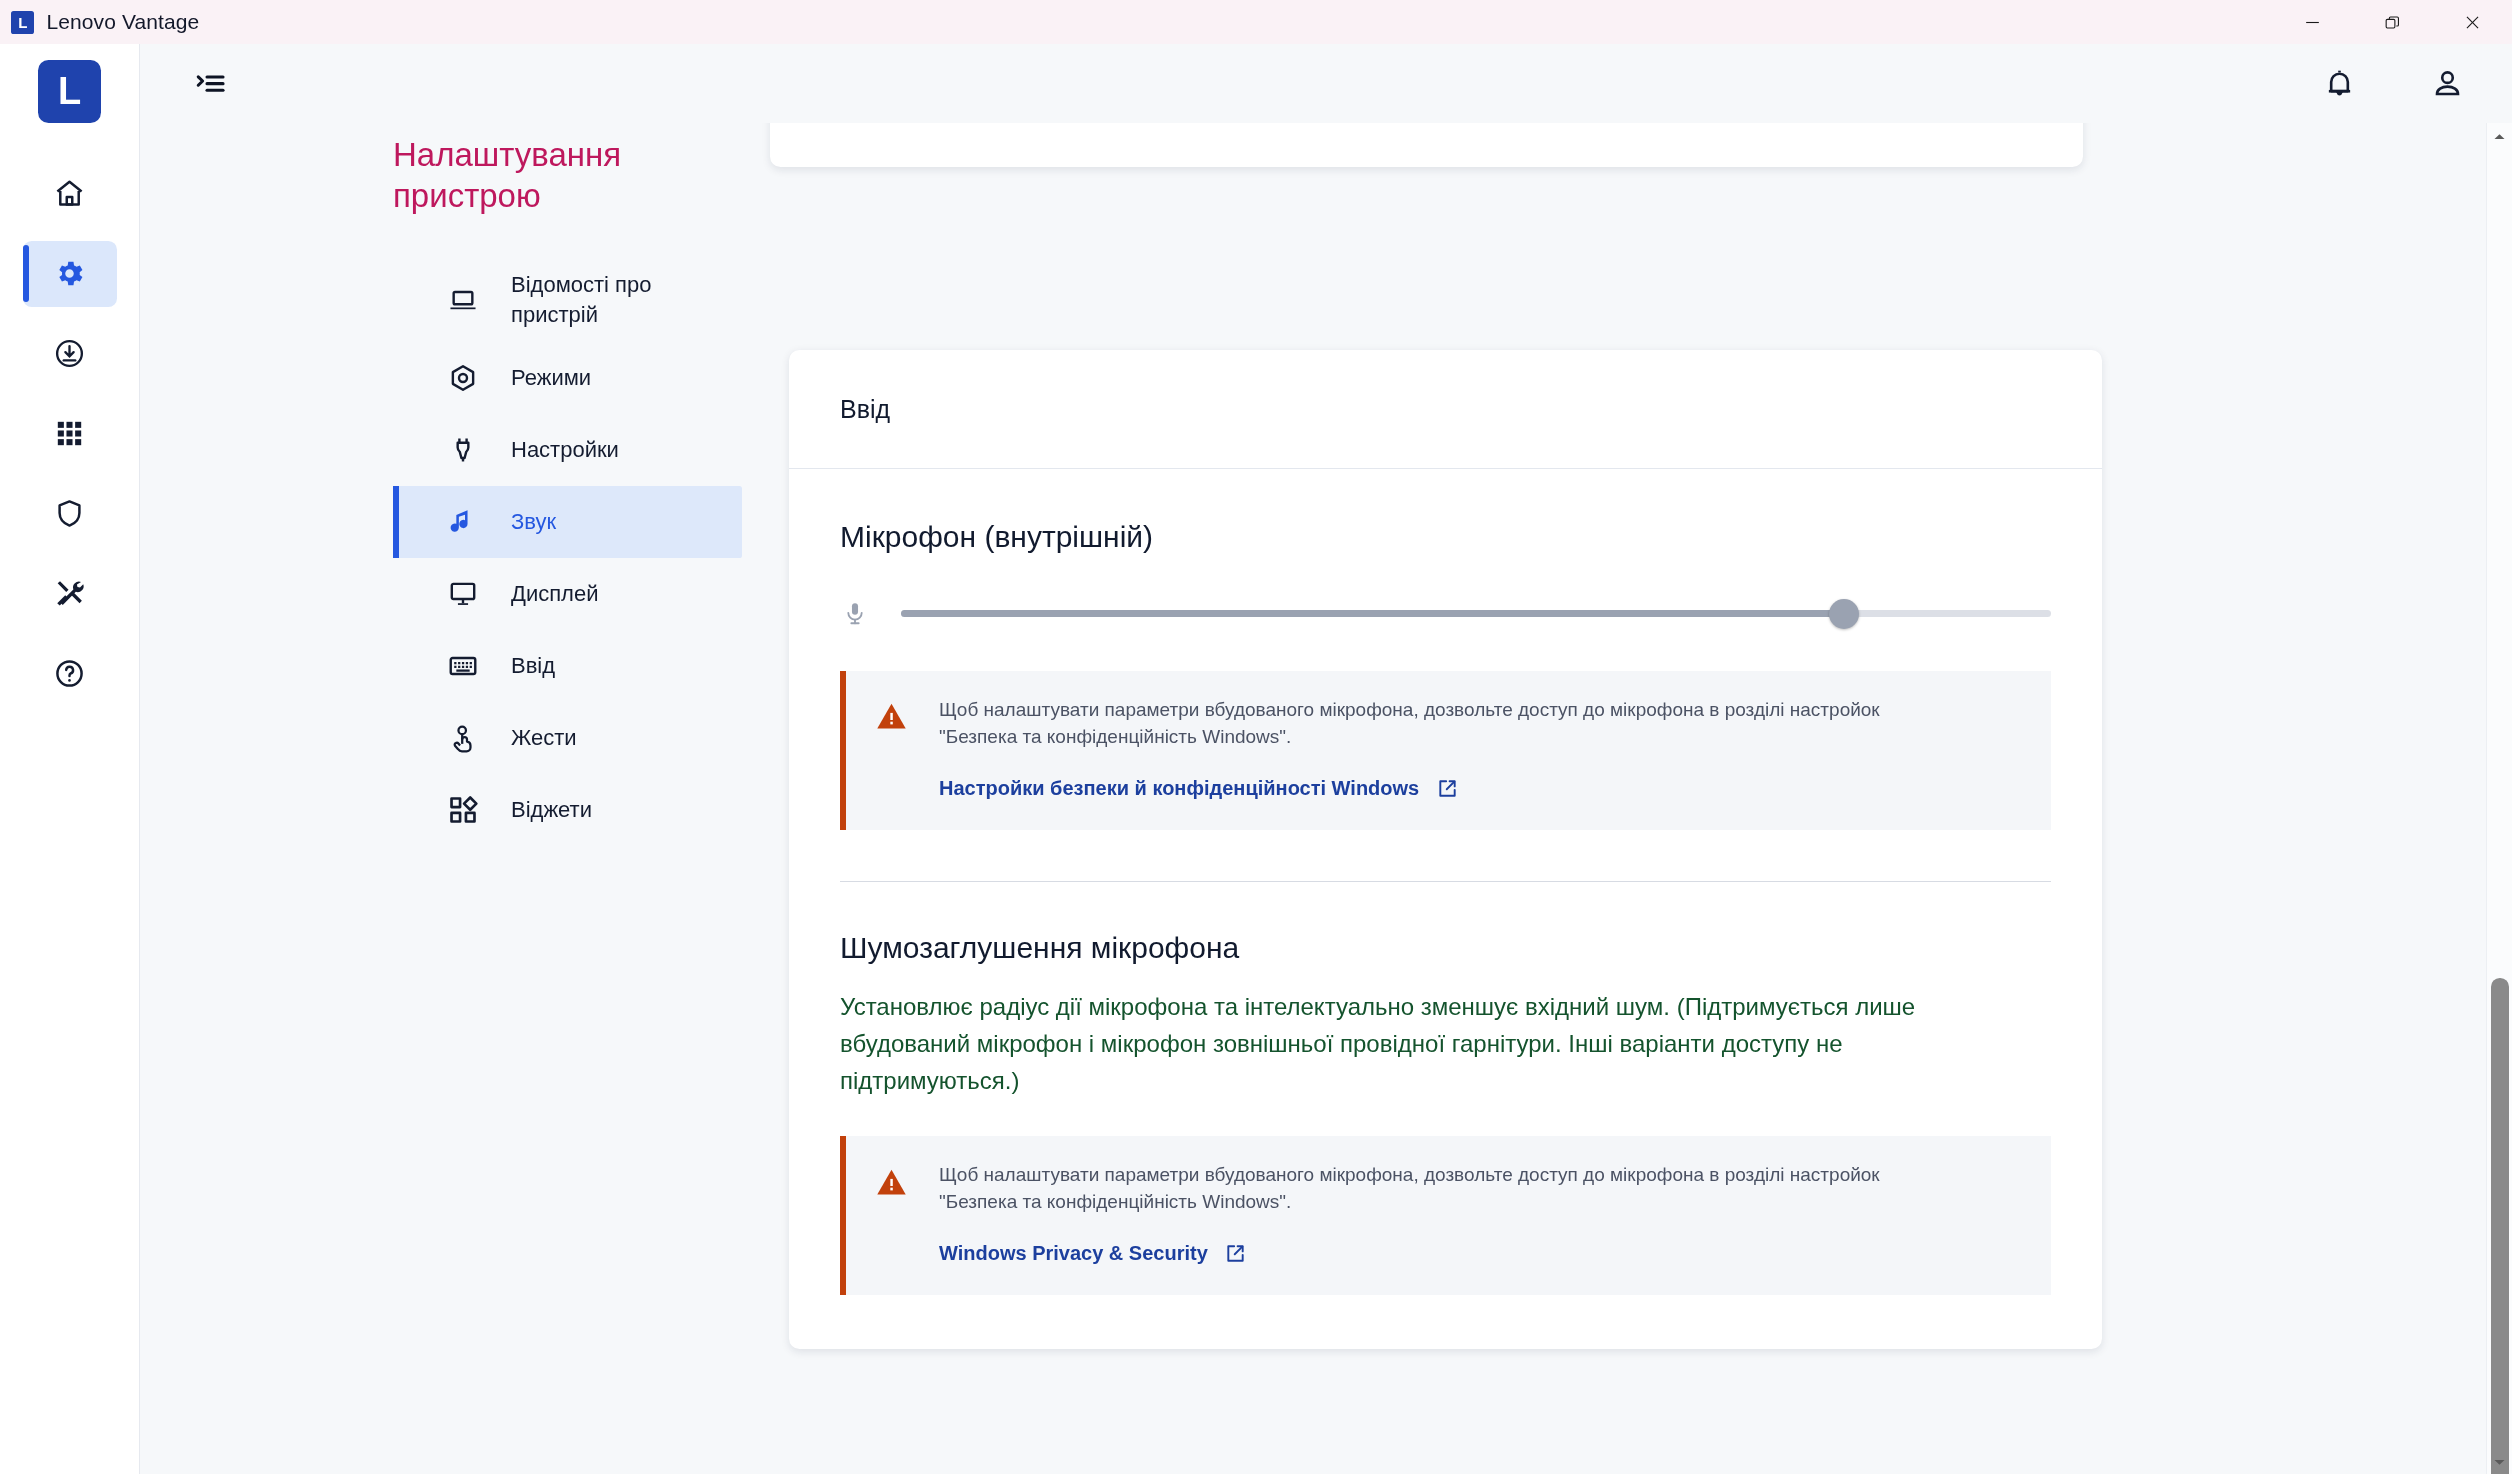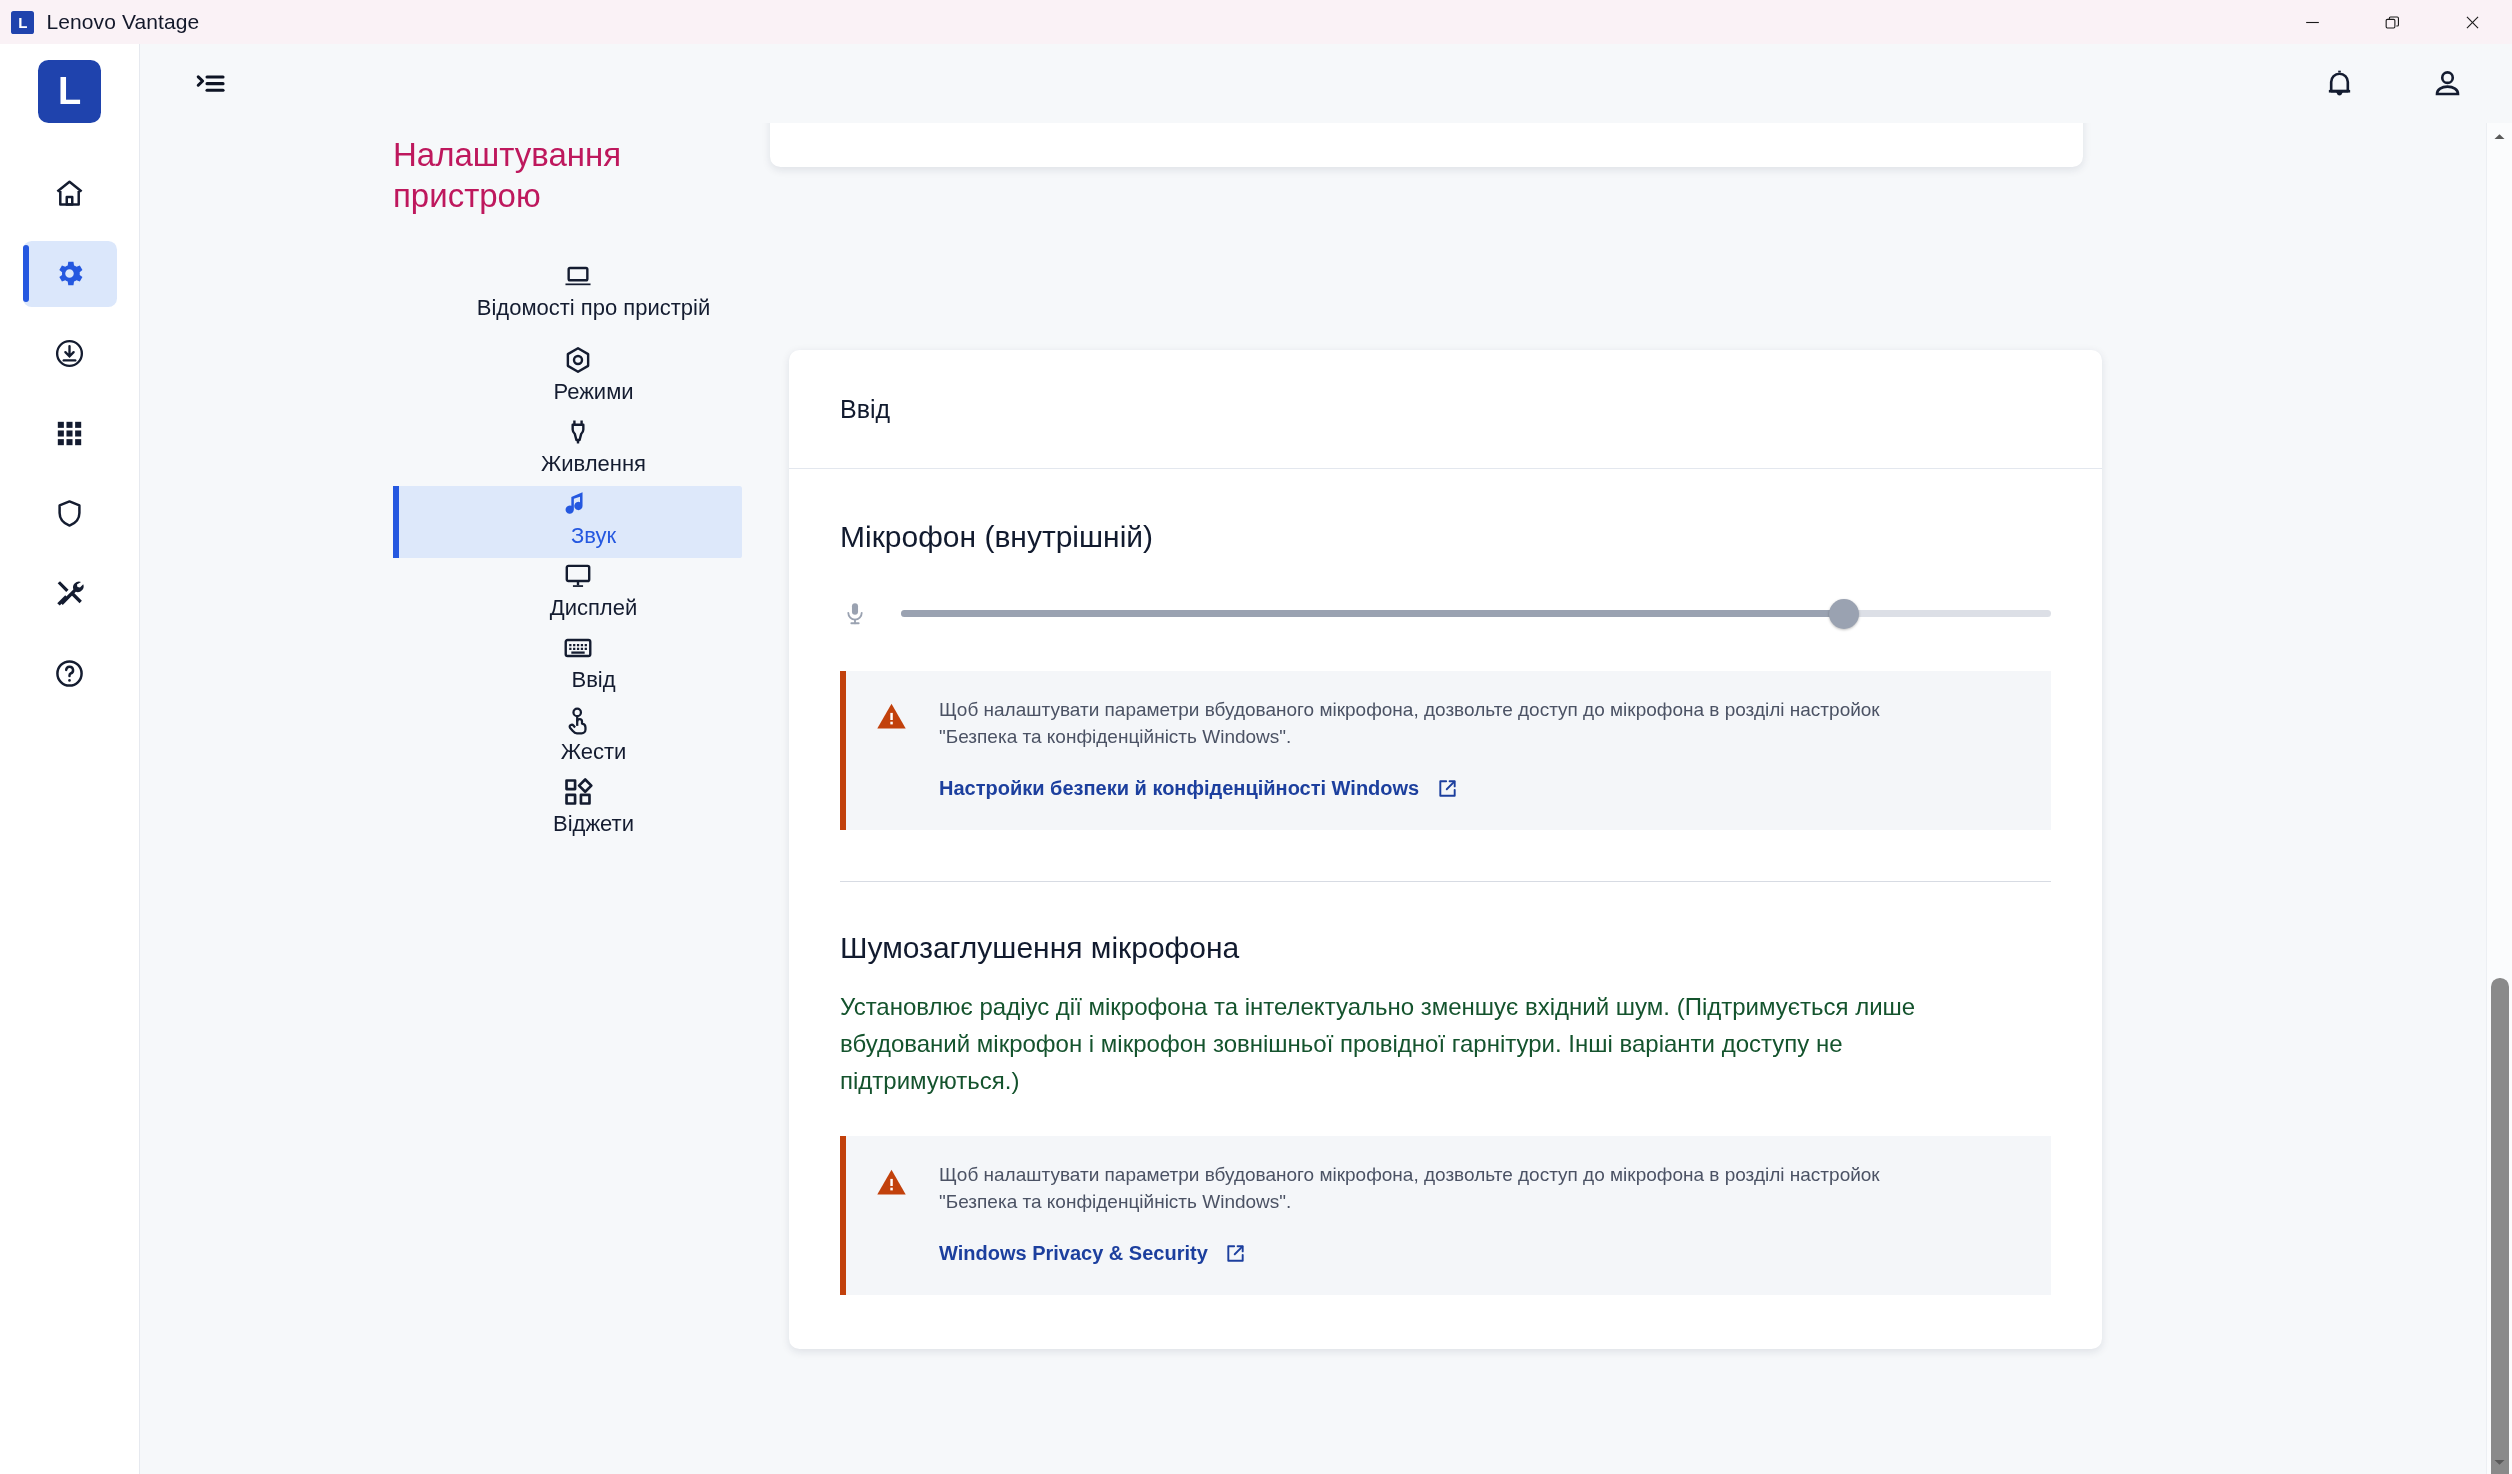--- a/index.html
+++ b/index.html
@@ -105,21 +105,21 @@
   }
   #subnav h1 {
     font-size: 33px; font-weight: 400; color: #be185d;
     line-height: 1.25; margin-bottom: 42px;
     max-width: 288px;
   }
   .nav-item {
     display: flex; align-items: center;
     height: 72px; width: 349px;
     padding-left: 52px; position: relative;
-    color: #141c30; border-radius: 2.6px; flex-direction: column;
+    color: #141c30; border-radius: 2.6px;
   }
   .nav-item.tall { height: 84px; align-items: center; }
   .nav-item.active { background: #dde8fa; color: #2558e0; }
   .nav-item.active::before {
     content: ""; position: absolute; left: 0; top: 0; bottom: 0;
     width: 6.1px; background: #2558e0;
   }
   .nav-item .nav-ico {
     width: 35px; min-width: 35px; height: 35px;
     display: flex; align-items: center; justify-content: center;
@@ -362,21 +362,21 @@
         </div>
 
         <div class="nav-item">
           <span class="nav-ico">
             <svg viewBox="0 0 24 24" fill="none" stroke="currentColor" stroke-width="1.8" stroke-linejoin="round">
               <path d="M9.3 3.4v3.2M14.7 3.4v3.2"></path>
               <path d="M8 6.6h8v3.6a4 4 0 0 1-1.6 3.2L13.2 18h-2.4l-1.2-4.6A4 4 0 0 1 8 10.2z"></path>
               <path d="M12 18v2.6"></path>
             </svg>
           </span>
-          <span class="nav-lbl">Живлення</span>
+          <span class="nav-lbl">Настройки</span>
         </div>
 
         <div class="nav-item active">
           <span class="nav-ico">
             <svg viewBox="0 0 24 24" fill="currentColor">
               <path d="M15.4 3.2v10.3a3.1 3.1 0 1 1-1.9-2.85V6.6l-4.6 1.5v8.1a3.1 3.1 0 1 1-1.9-2.85V6.7z"></path>
             </svg>
           </span>
           <span class="nav-lbl">Звук</span>
         </div>

